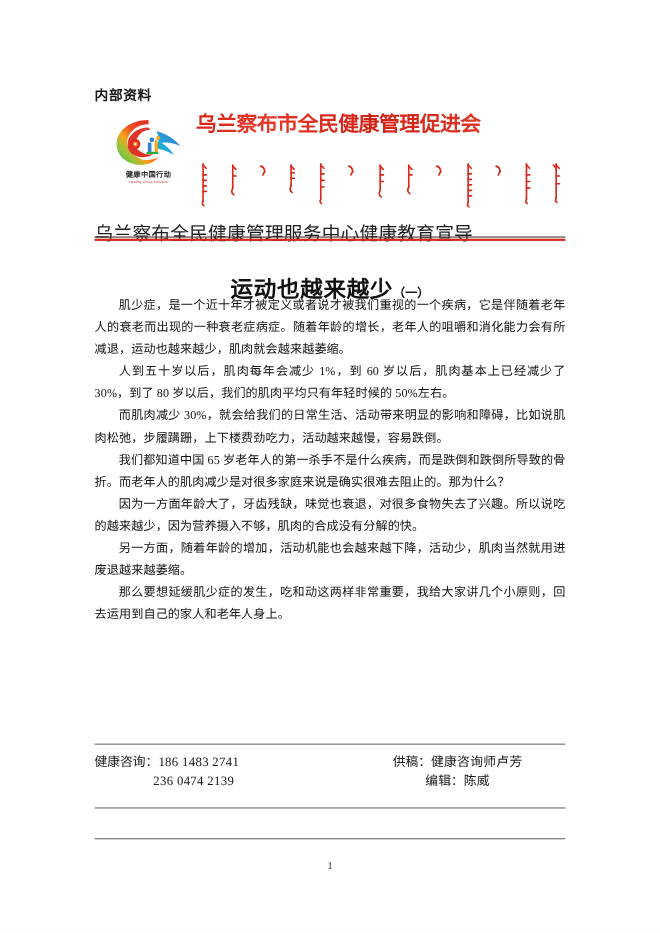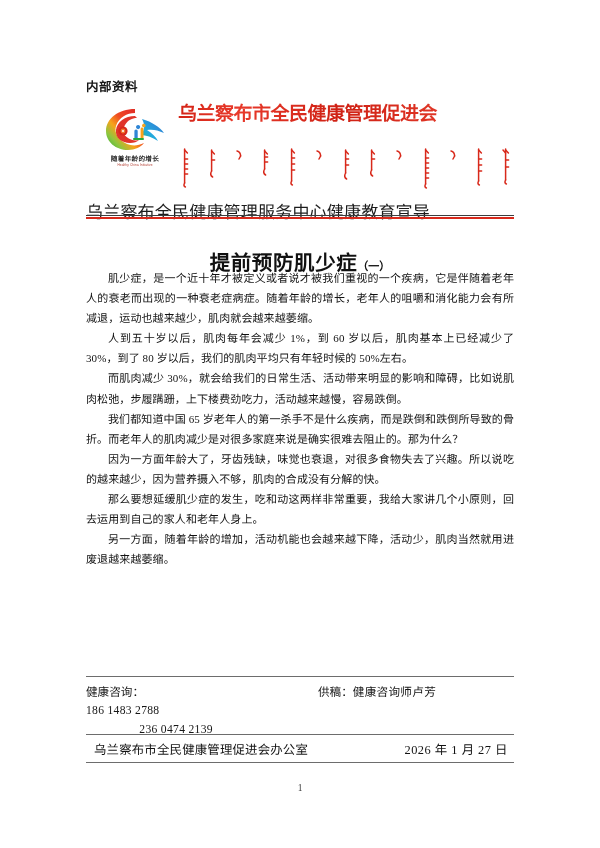--- a/index.html
+++ b/index.html
@@ -216,28 +216,28 @@
     line-height: 18.4px;
     color: #161616;
   }
   .contact-row {
     display: flex;
     width: 428px;
   }
   .contact-col-left {
     width: 232px;
     display: flex;
-    flex-direction: column;
   }
   .contact-label { flex: 0 0 auto; }
   .contact-value { letter-spacing: .3px; }
   .contact-value.indented { margin-left: 4.6em; }
   .contact-col-right {
     flex: 1 1 auto;
     display: flex;
+    justify-content: center;
   }
   .contact-col-right .contact-label { flex: 0 0 auto; }
 
   
   .footer-bar {
     position: absolute;
     left: 0;
     top: 740px;
     width: 428px;
     display: flex;
@@ -304,21 +304,21 @@
             <path d="M40 14 C50 17 58 22 62 28 C56 25 50 24 45 25 C50 28 54 32 56 36
                      C50 32 44 30 39 30 C43 25 43 19 40 14 Z" fill="url(#bl)"></path>
 
             <path d="M34 22 a2.1 2.1 0 1 1 0 .01 Z" fill="#2f86d6"></path>
             <rect x="32.4" y="24.4" width="3.3" height="9.6" rx="1.5" fill="#2f86d6"></rect>
             <path d="M40 20.5 a1.8 1.8 0 1 1 0 .01 Z" fill="#f7a31b"></path>
             <rect x="38.6" y="22.6" width="2.9" height="11" rx="1.3" fill="#f7a31b"></rect>
             <rect x="31" y="33" width="11" height="2" rx="1" fill="#27a93a"></rect>
           </svg>
         </div>
-        <div class="logo-cn">随着年龄的增长</div>
+        <div class="logo-cn">健康中国行动</div>
         <div class="logo-en">Healthy China Initiative</div>
       </div>
 
       <div class="masthead-title">乌兰察布市全民健康管理促进会</div>
 
       <div class="masthead-mongolian">
         <div class="mong-col">
           <svg width="9" height="42" viewBox="0 0 9 42">
               <g fill="none" stroke="#d8291b" stroke-width="1.5" stroke-linecap="round">
             <path d="M4.6 2 L4.6 36"></path>
@@ -459,58 +459,58 @@
     </div>
 
     <div class="issue-line">
       <span class="issue-left">乌兰察布全民健康管理服务中心健康教育宣导</span>
     </div>
 
     <div class="rule-dark" style="top:215px"></div>
     <div class="rule-red" style="top:217px"></div>
 
     <h1 class="article-title">
-      <span>提前预防肌少症</span><span class="seq">（一）</span>
+      <span>运动也越来越少</span><span class="seq">（一）</span>
     </h1>
 
     <div class="body-copy">
       <p>肌少症，是一个近十年才被定义或者说才被我们重视的一个疾病，它是伴随着老年人的衰老而出现的一种衰老症病症。随着年龄的增长，老年人的咀嚼和消化能力会有所减退，运动也越来越少，肌肉就会越来越萎缩。</p>
       <p>人到五十岁以后，肌肉每年会减少 1%，到 60 岁以后，肌肉基本上已经减少了 30%，到了 80 岁以后，我们的肌肉平均只有年轻时候的 50%左右。</p>
       <p>而肌肉减少 30%，就会给我们的日常生活、活动带来明显的影响和障碍，比如说肌肉松弛，步履蹒跚，上下楼费劲吃力，活动越来越慢，容易跌倒。</p>
       <p>我们都知道中国 65 岁老年人的第一杀手不是什么疾病，而是跌倒和跌倒所导致的骨折。而老年人的肌肉减少是对很多家庭来说是确实很难去阻止的。那为什么？</p>
       <p>因为一方面年龄大了，牙齿残缺，味觉也衰退，对很多食物失去了兴趣。所以说吃的越来越少，因为营养摄入不够，肌肉的合成没有分解的快。</p>
+      <p>另一方面，随着年龄的增加，活动机能也会越来越下降，活动少，肌肉当然就用进废退越来越萎缩。</p>
       <p>那么要想延缓肌少症的发生，吃和动这两样非常重要，我给大家讲几个小原则，回去运用到自己的家人和老年人身上。</p>
-      <p>另一方面，随着年龄的增加，活动机能也会越来越下降，活动少，肌肉当然就用进废退越来越萎缩。</p>
     </div>
 
     <div class="rule-gray" style="top:676px"></div>
 
     <div class="contact">
       <div class="contact-row">
         <div class="contact-col-left">
           <span class="contact-label">健康咨询：</span>
-          <span class="contact-value">186 1483 2788</span>
+          <span class="contact-value">186 1483 2741</span>
         </div>
         <div class="contact-col-right">
           <span class="contact-label">供稿：</span>
           <span class="contact-value">健康咨询师卢芳</span>
         </div>
       </div>
       <div class="contact-row">
         <div class="contact-col-left">
           <span class="contact-value indented">236 0474 2139</span>
         </div>
+        <div class="contact-col-right">
+          <span class="contact-label">编辑：</span>
+          <span class="contact-value">陈威</span>
+        </div>
       </div>
     </div>
 
     <div class="rule-gray" style="top:734px"></div>
 
-    <div class="footer-bar">
-      <span class="footer-office">乌兰察布市全民健康管理促进会办公室</span>
-      <span class="footer-date">2026 年 1 月 27 日</span>
-    </div>
 
     <div class="rule-gray" style="top:762px"></div>
 
     <div class="page-number">1</div>
 
   </div>
 </div>
 
 </body></html>

